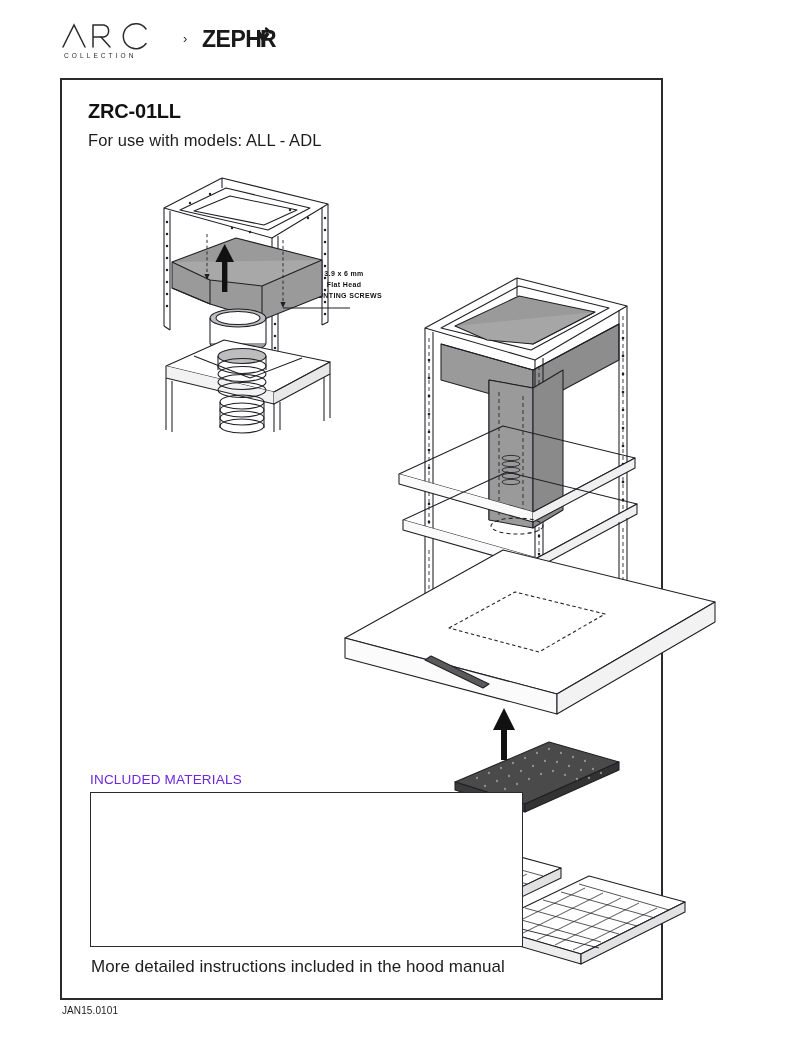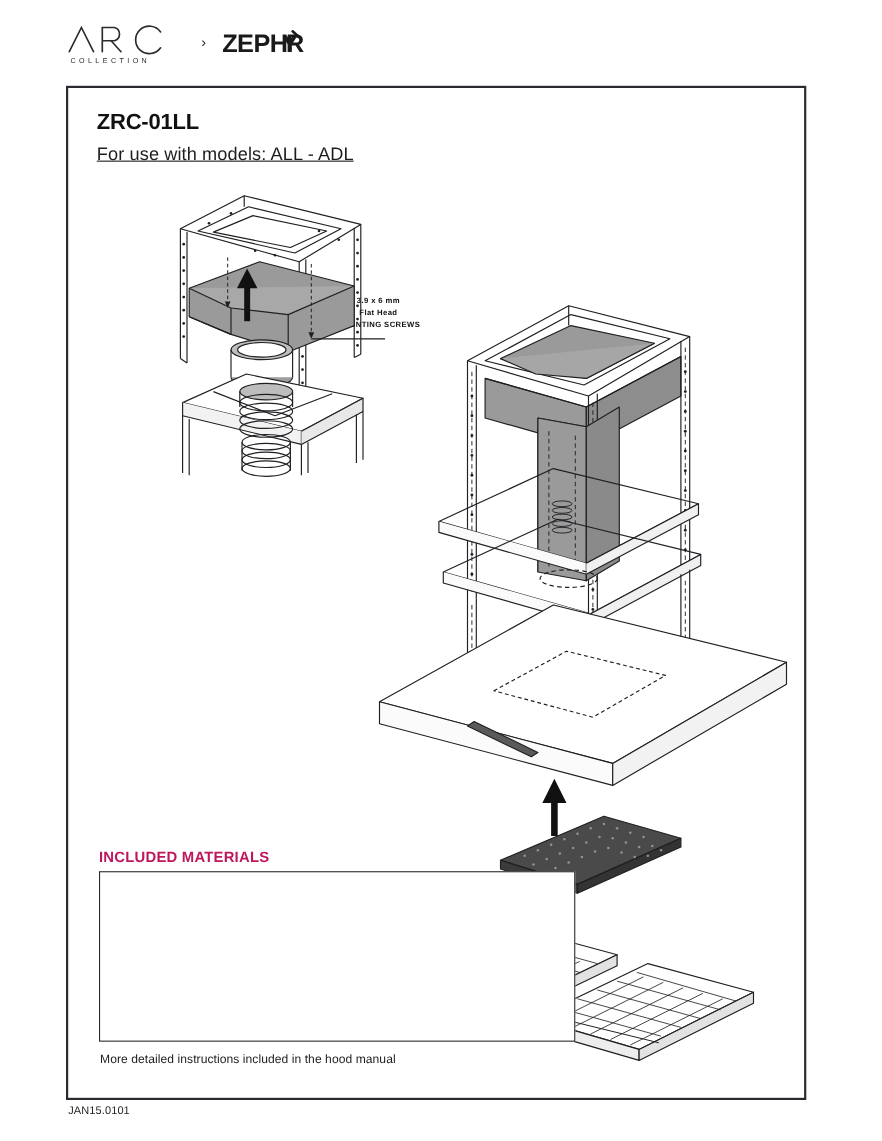--- a/index.html
+++ b/index.html
@@ -54,41 +54,40 @@
     top: 5px;
     height: 30px;
     width: 100px;
   }
 
   
   #page-frame {
     position: absolute;
     left: 60px;
     top: 78px;
-    width: 673px;
+    width: 603px;
     height: 922px;
     border: 2.5px solid #2a2a30;
     box-sizing: border-box;
     background: #fff;
   }
 
   #title-block { position: absolute; left: 26px; top: 20px; }
   #part-number {
     font-size: 20px;
     font-weight: bold;
     letter-spacing: -0.2px;
     color: #111;
     margin: 0;
   }
   #model-line {
     font-size: 16.5px;
     color: #1d1d1d;
     margin: 8px 0 4px 0;
     letter-spacing: 0.1px;
-    text-decoration: underline;
   }
 
   
   #screw-callout {
     position: absolute;
     left: 222px;
     top: 189px;
     width: 120px;
     text-align: center;
     font-size: 7px;
@@ -98,39 +97,39 @@
     color: #111;
   }
   #screw-callout div { white-space: nowrap; }
 
   
   #included-heading {
     position: absolute;
     left: 28px;
     top: 692px;
     font-size: 13.5px;
-    font-weight: bold;
+    font-weight: normal;
     letter-spacing: 0.2px;
-    color: #be185d;
+    color: #6d28d9;
   }
   #included-box {
     position: absolute;
     left: 28px;
     top: 712px;
     width: 433px;
     height: 155px;
     border: 1.6px solid #2a2a30;
     box-sizing: border-box;
     background: #fff;
   }
   #manual-note {
     position: absolute;
     left: 29px;
     top: 877px;
-    font-size: 11px;
+    font-size: 17px;
     color: #1d1d1d;
     letter-spacing: 0.05px;
   }
 
   #doc-code {
     position: absolute;
     left: 62px;
     top: 1005px;
     font-size: 10px;
     color: #1d1d1d;

